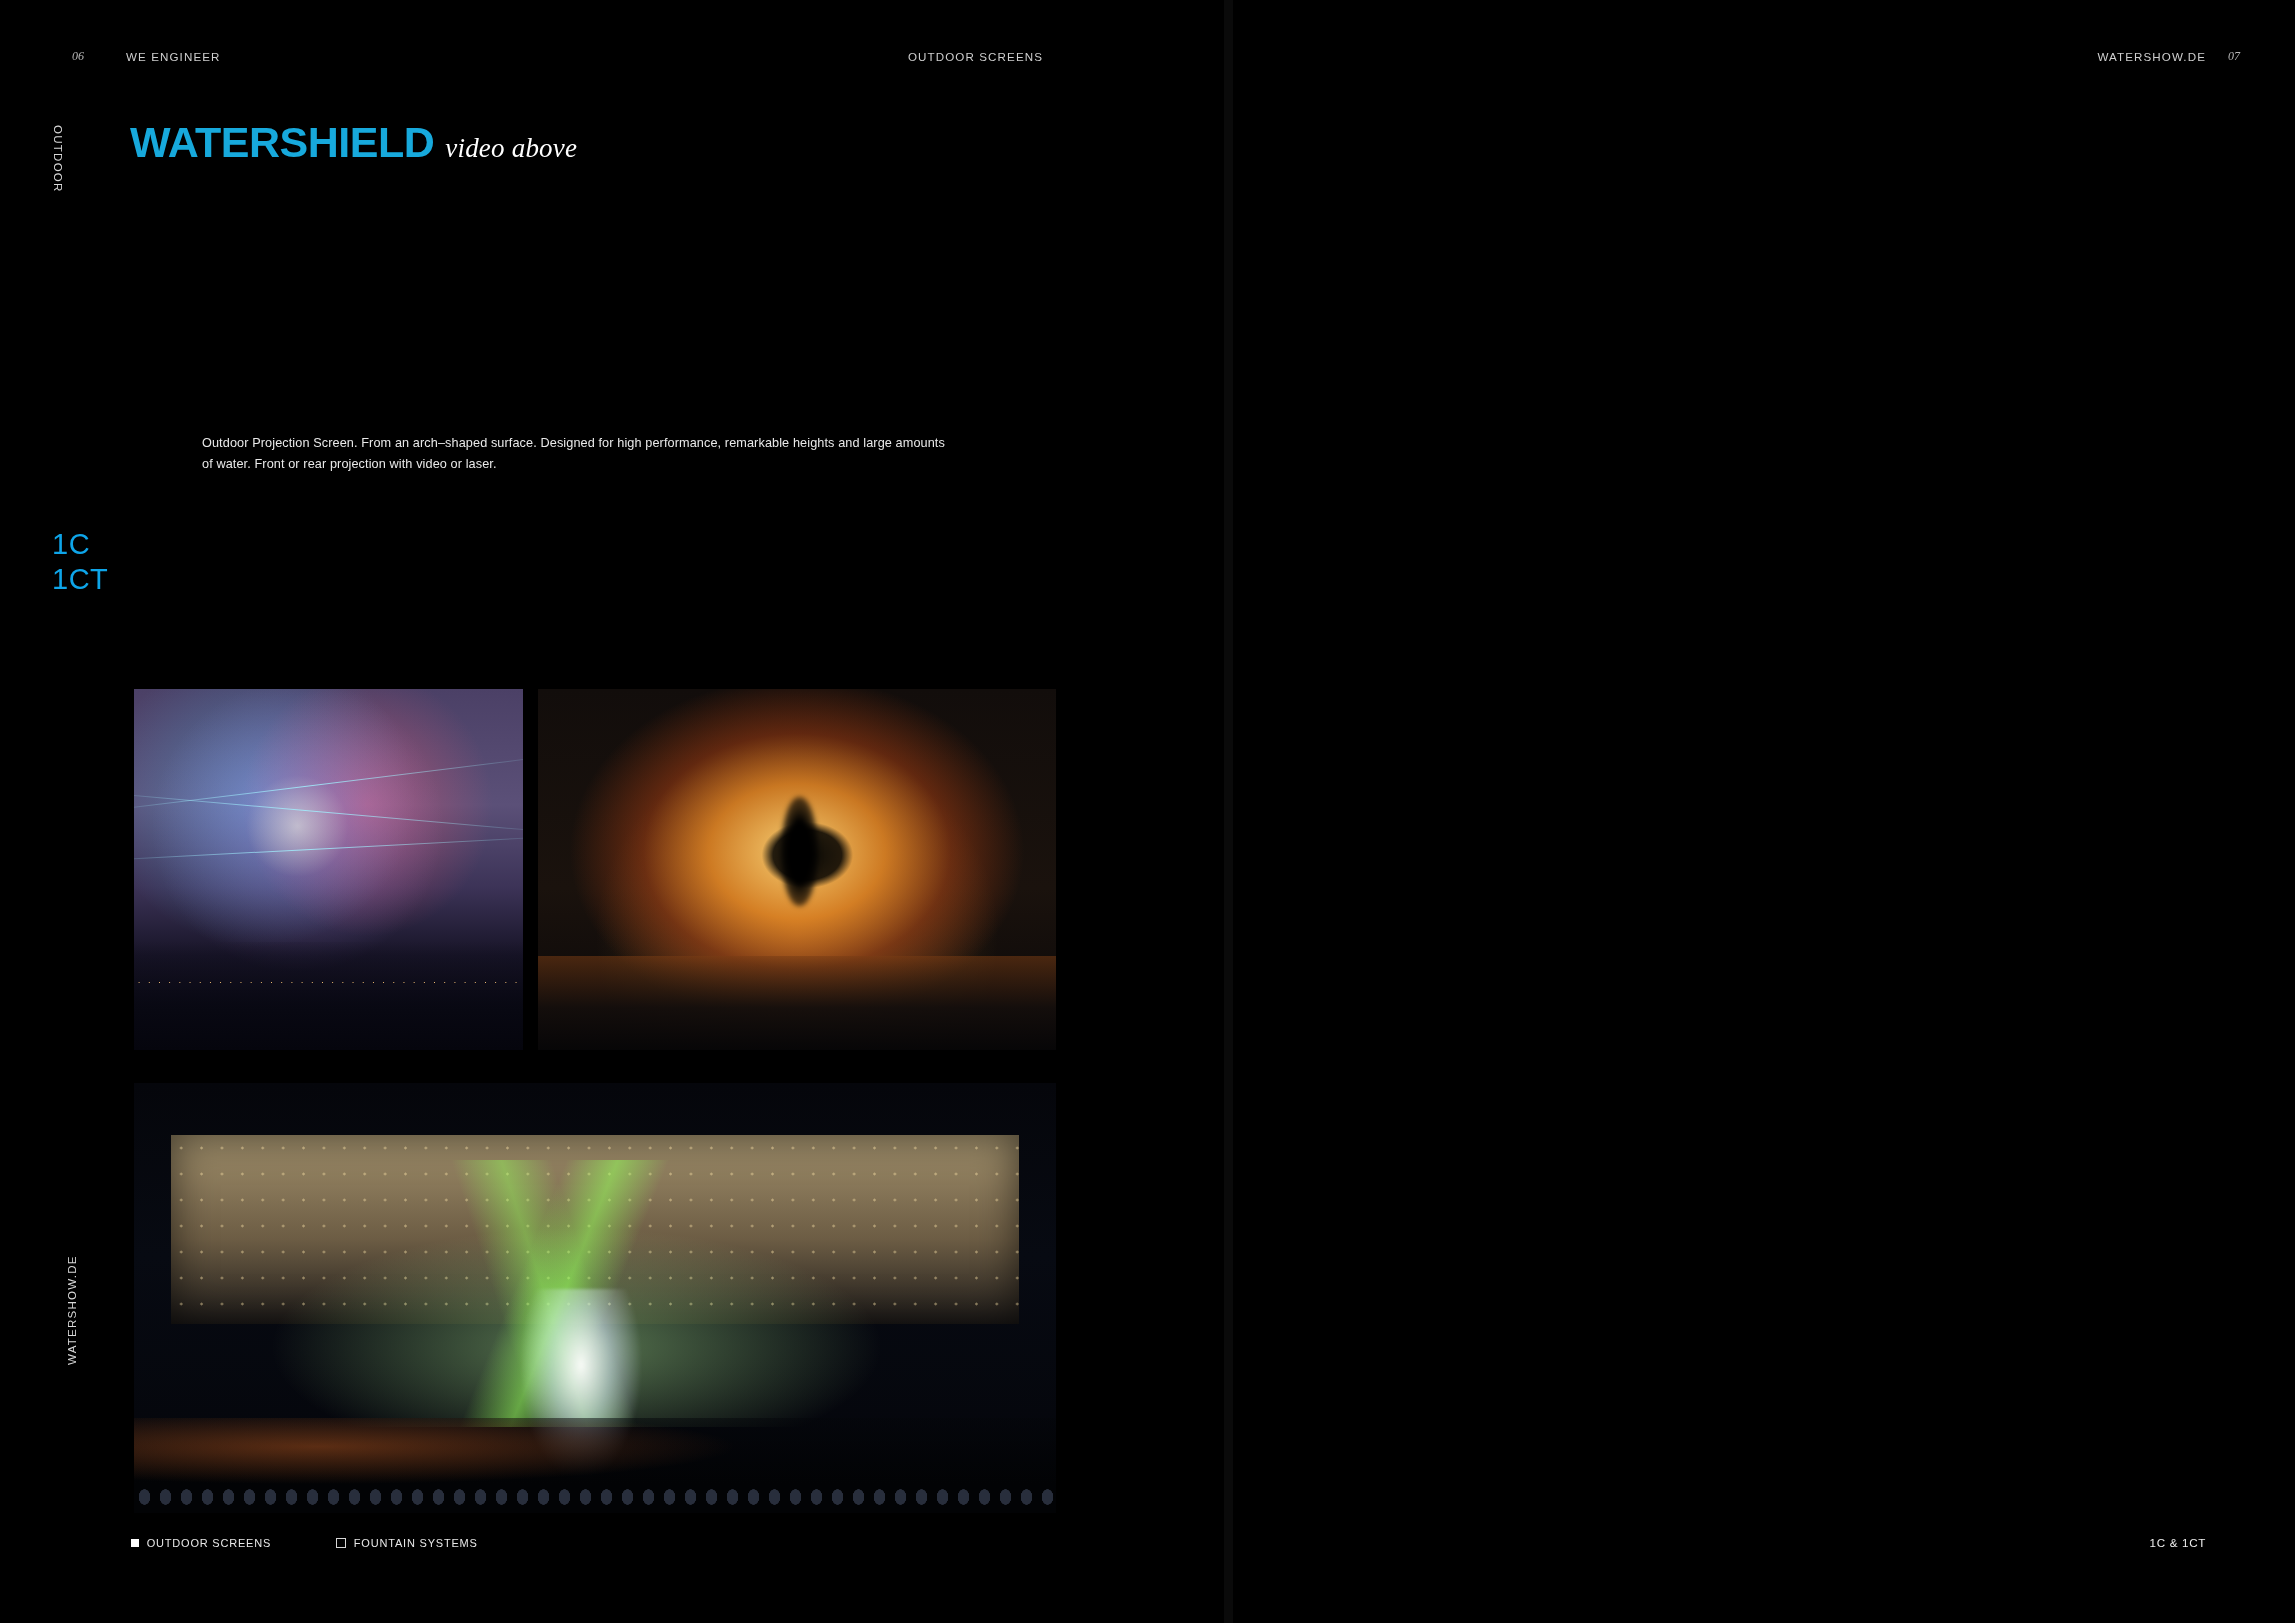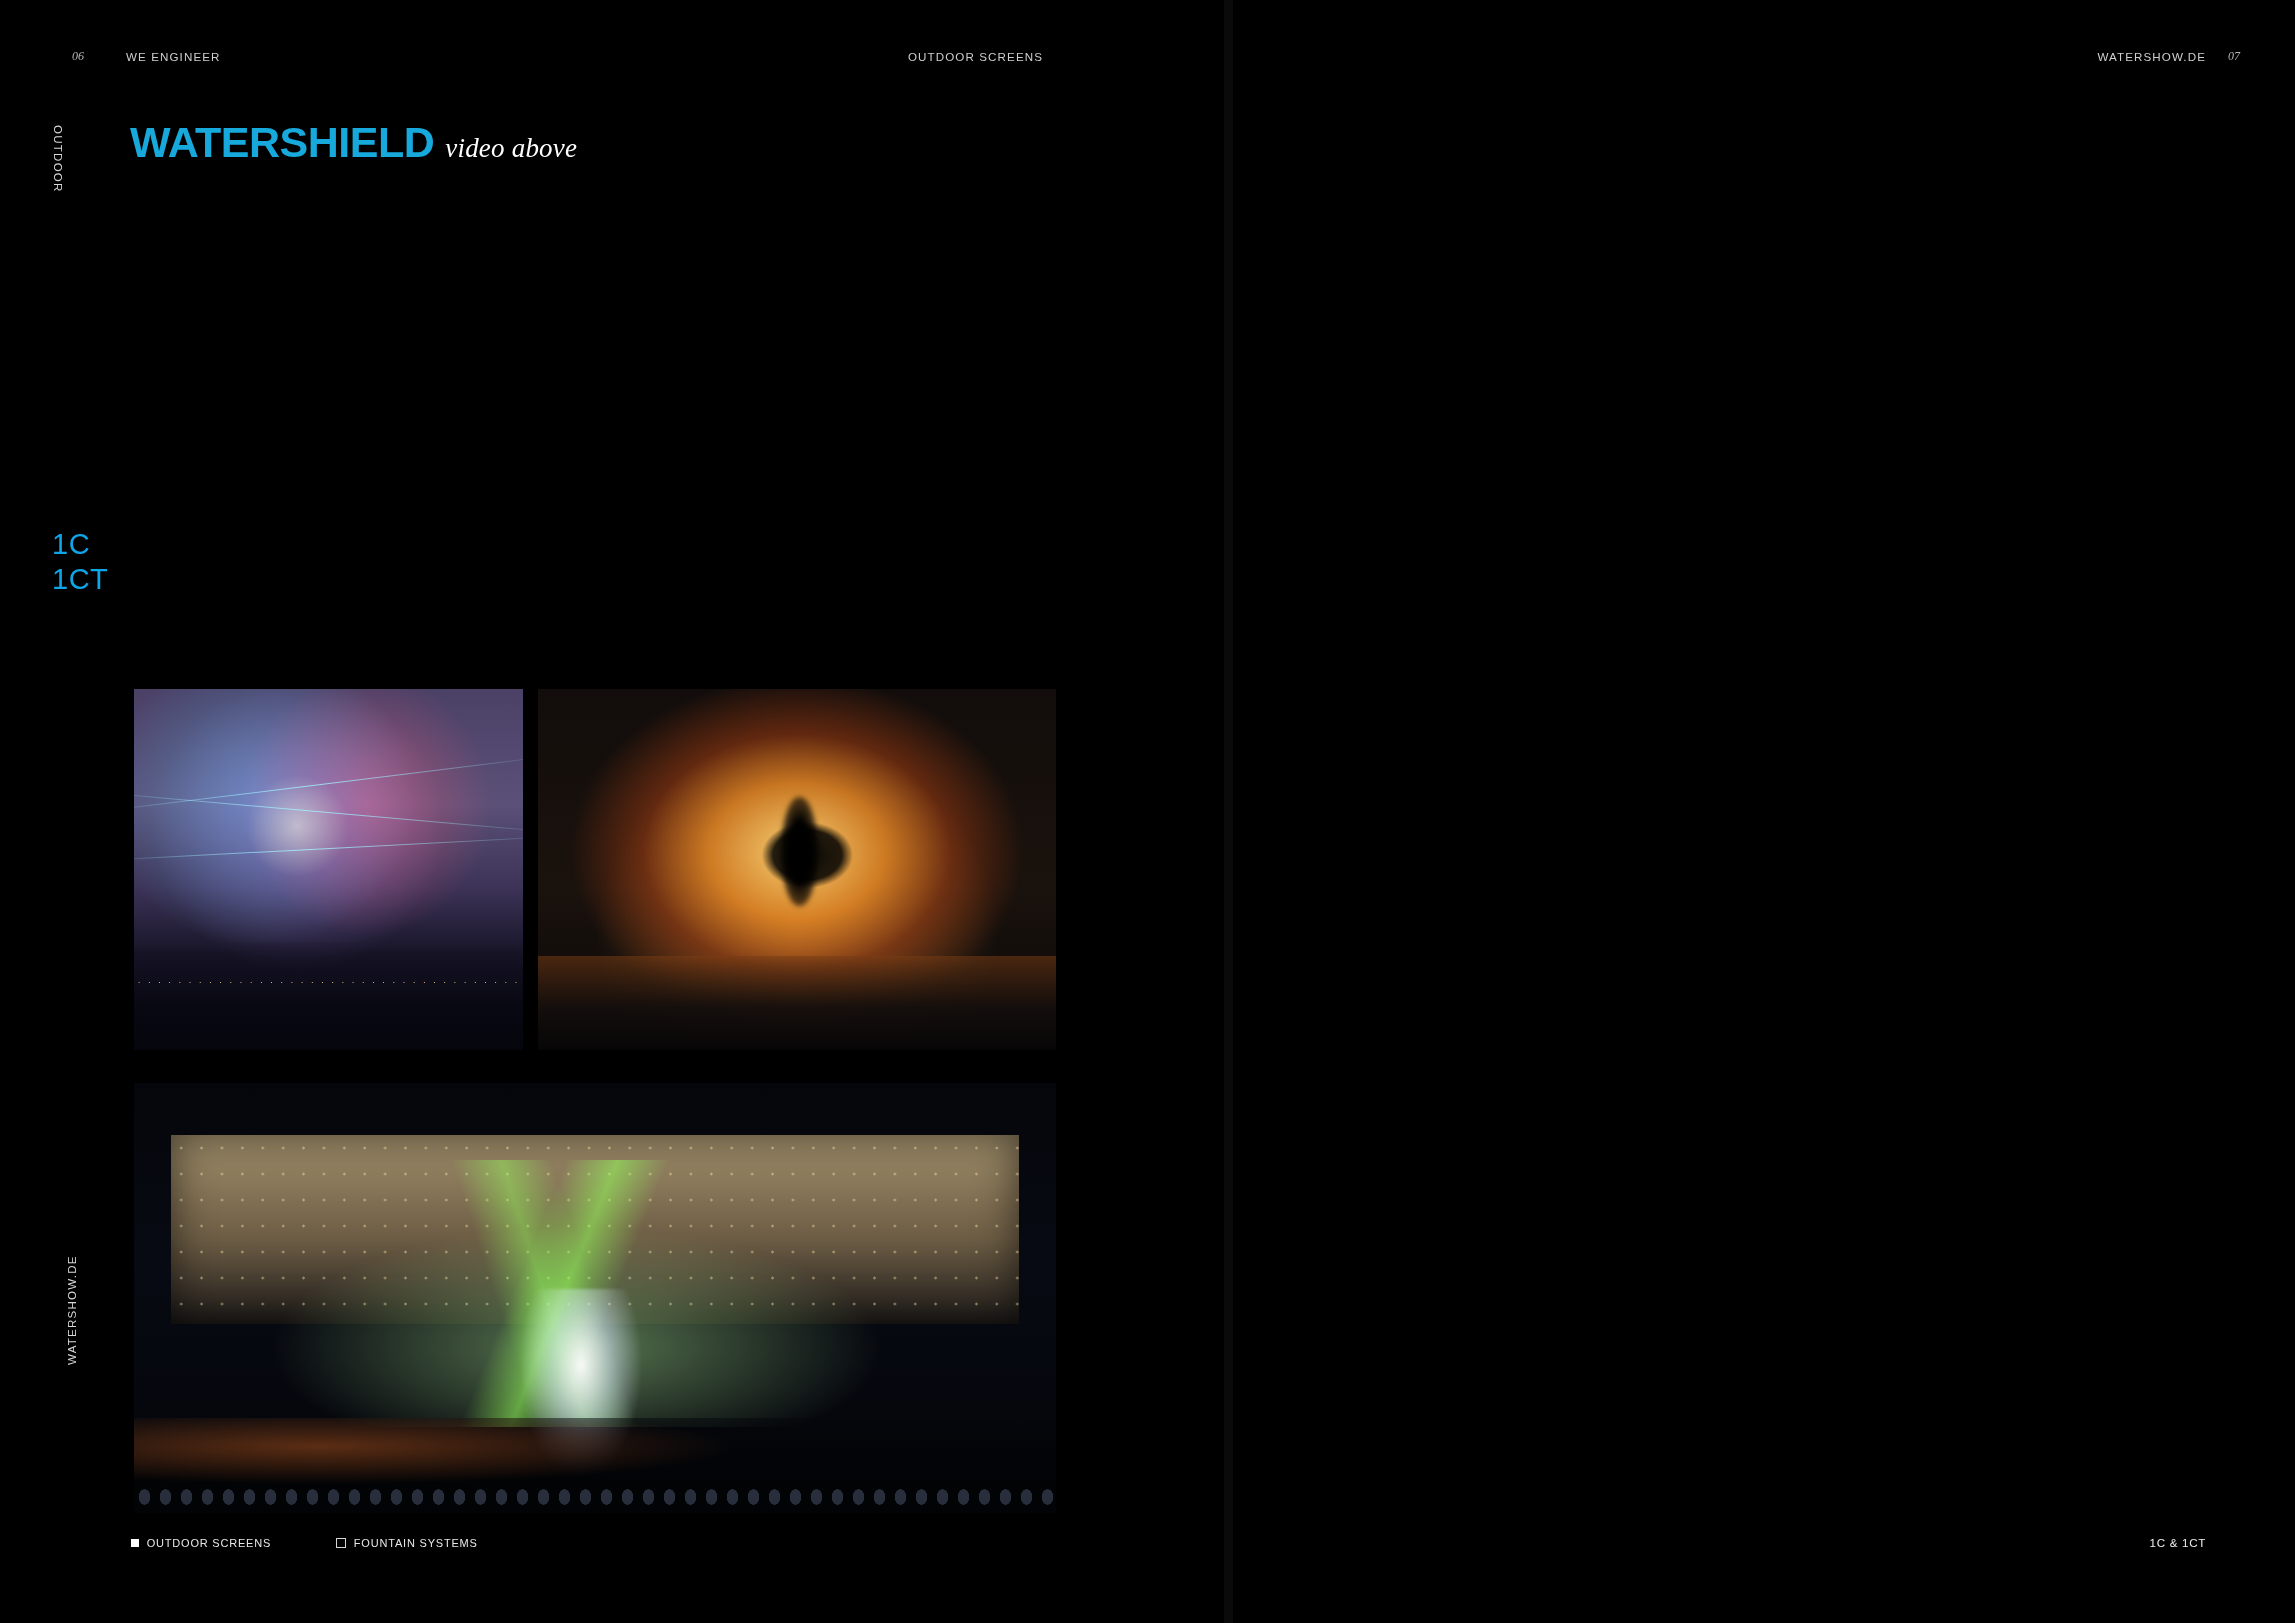--- a/index.html
+++ b/index.html
@@ -325,20 +325,21 @@
       <div>
         <span class="l2">WATERSHIELD</span><span class="sub">video above</span>
       </div>
     </div>
 
     <div class="codes">
       <div>1C</div>
       <div>1CT</div>
     </div>
 
+    <div class="copy p1">Outdoor Projection Screen. From an arch–shaped surface. Designed for high performance, remarkable heights and large amounts of water. Front or rear projection with video or laser.</div>
 
     <div class="photo tex-noise" style="left:134px; top:689px; width:389px; height:361px;">
       <div class="ph-inner p-laser">
         <div class="beam" style="top:26%; transform:rotate(-7deg);"></div>
         <div class="beam" style="top:34%; transform:rotate(5deg);"></div>
         <div class="beam" style="top:44%; transform:rotate(-3deg);"></div>
         <div class="city"></div>
         <div class="lights"></div>
       </div>
     </div>

